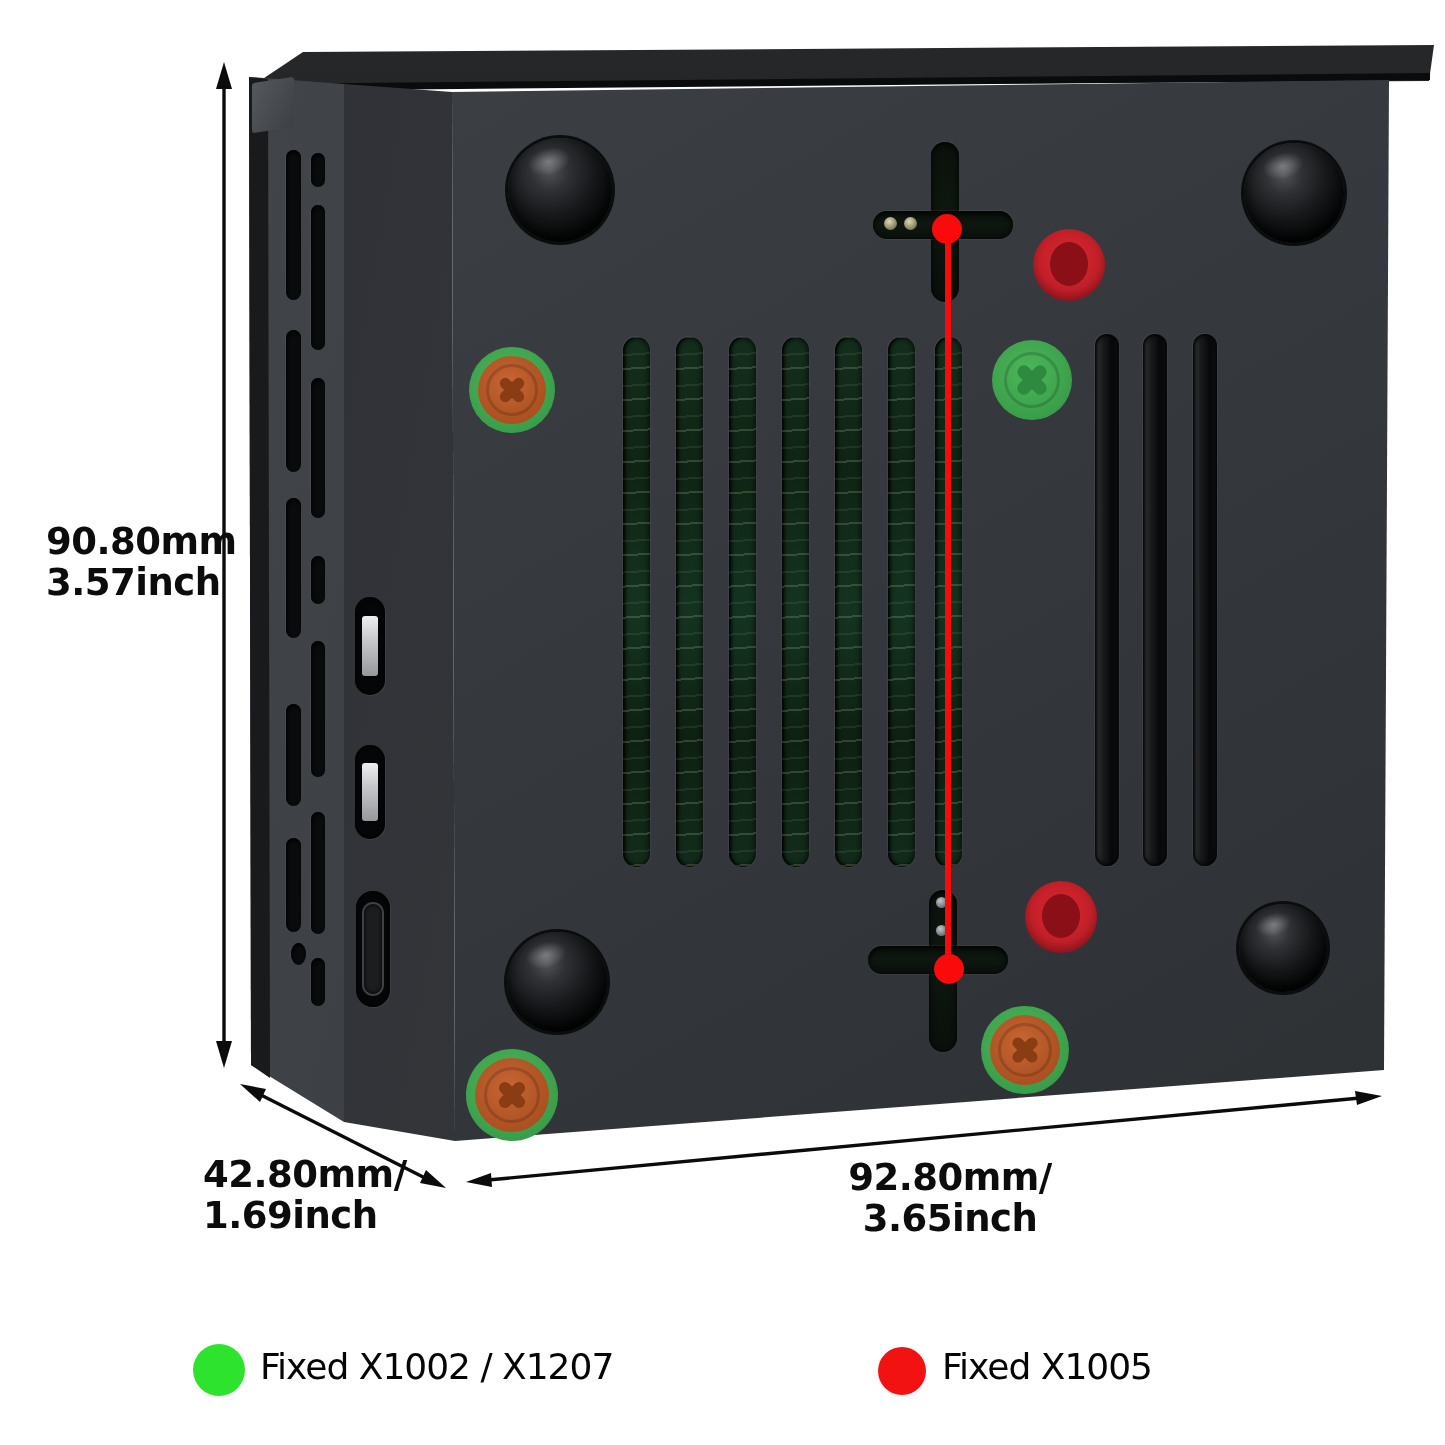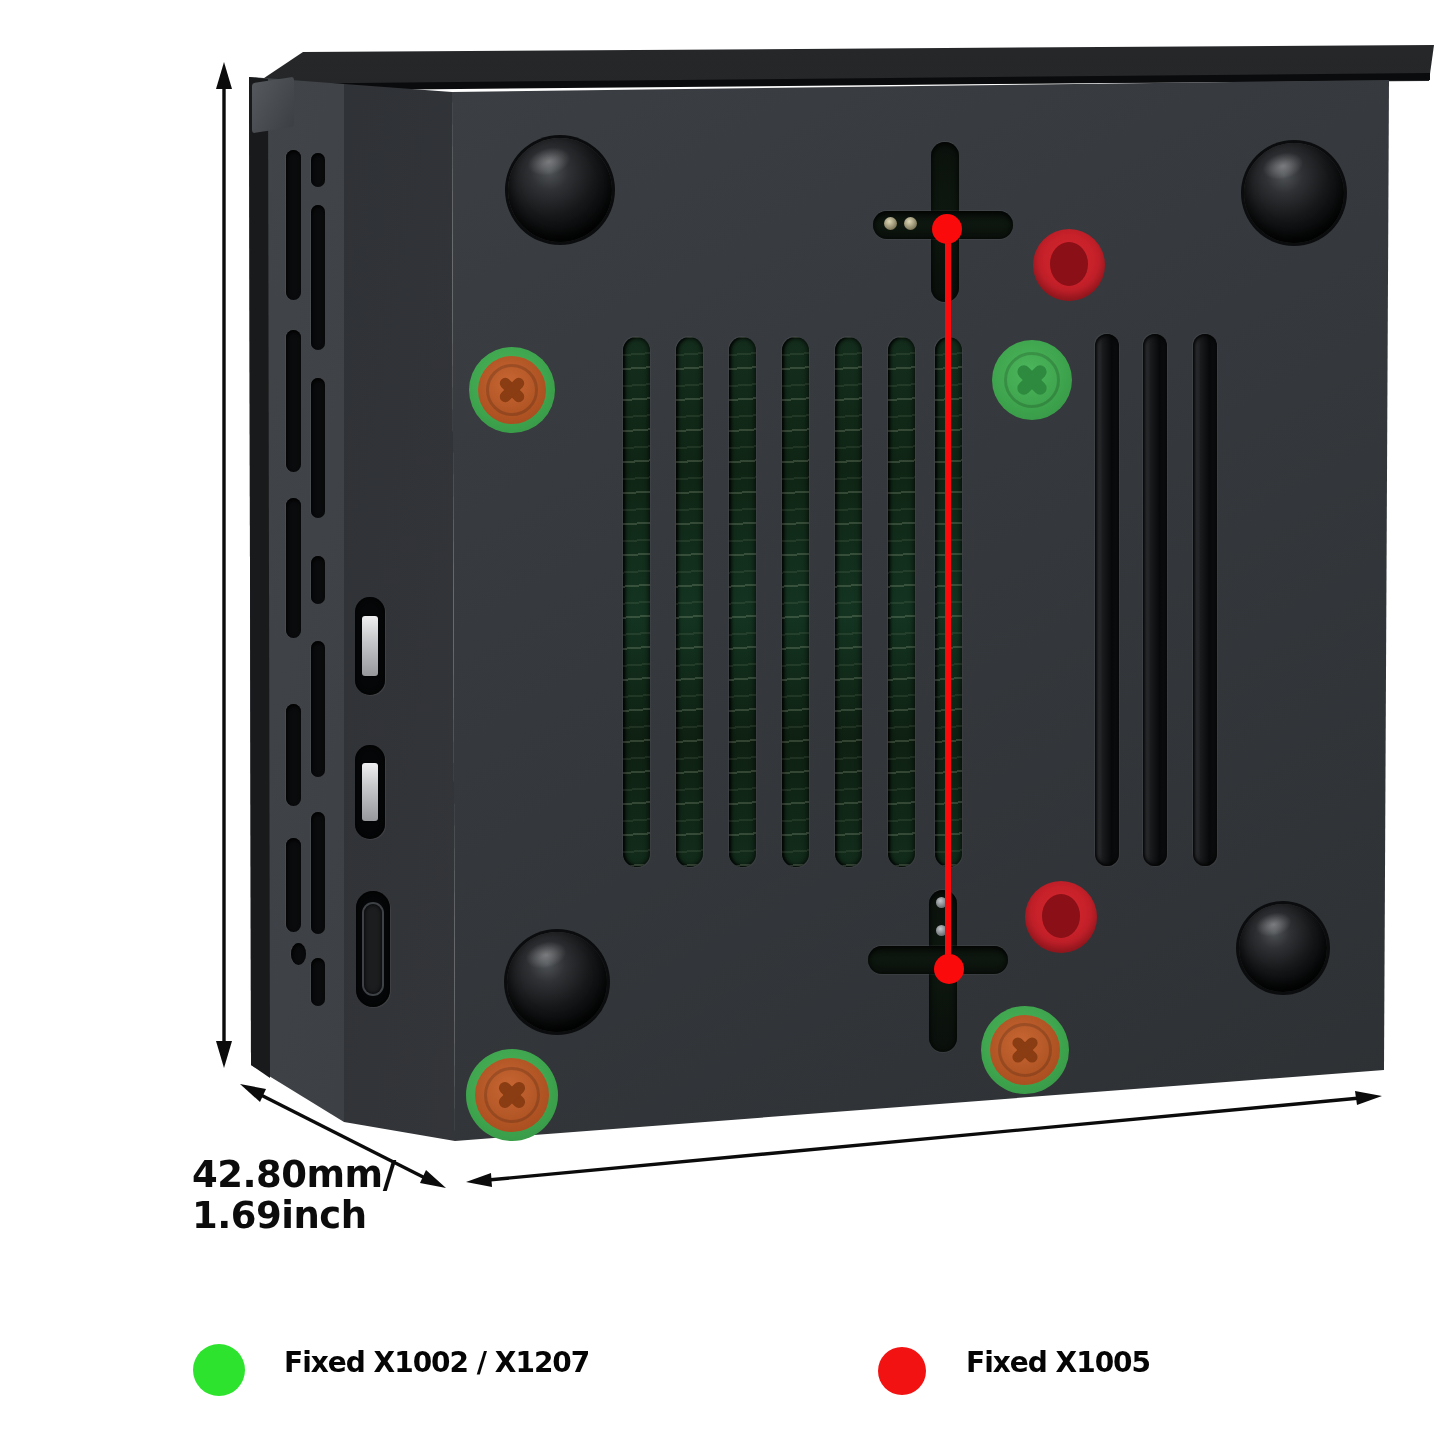--- a/index.html
+++ b/index.html
@@ -66,21 +66,21 @@
   .screwHead{position:absolute;border-radius:50%;}
   .ringline{position:absolute;border-radius:50%;border:3px solid rgba(0,0,0,.16);}
   .bar{position:absolute;left:50%;top:50%;border-radius:7px;}
   
   .dimText{position:absolute;color:#0c0c0c;font-weight:700;font-size:37px;line-height:1.1;
        letter-spacing:-0.5px;white-space:nowrap;}
   .badge{position:absolute;left:952px;top:541px;width:198px;height:122px;background:#cc1520;
        color:#ffffff;font-weight:700;font-size:38px;line-height:1.22;letter-spacing:-0.5px;
        padding:12px 0 0 21px;box-sizing:border-box;}
   .legendDot{position:absolute;border-radius:50%;}
-  .legendLabel{position:absolute;color:#050505;font-weight:700;font-size:28px;letter-spacing:-1px;white-space:nowrap;margin-left:24px;}
+  .legendLabel{position:absolute;color:#050505;font-weight:400;font-size:36px;letter-spacing:-1px;white-space:nowrap;}
   svg.arrows{position:absolute;left:0;top:0;}
 </style>
 </head>
 <body>
 
 <div class="scene">
 
   <div>
     <div class="face lid"></div>
     <div class="face seam"></div>
@@ -191,23 +191,31 @@
       <polygon points="240,1084 260,1102 266,1089"></polygon>
       <polygon points="446,1188 420,1183 426,1170"></polygon>
     </g>
     <g fill="#0b0b0b" stroke="none">
       <line x1="488" y1="1180" x2="1360" y2="1098" stroke="#0b0b0b" stroke-width="3.4"></line>
       <polygon points="466,1182 492,1187 491,1173"></polygon>
       <polygon points="1382,1096 1357,1105 1355,1091"></polygon>
     </g>
   </svg>
 
-  <div class="dimText" style="left:192px;top:1155px">
+  <div class="dimText" style="left:46px;top:522px">
+    <div>90.80mm</div>
+    <div>3.57inch</div>
+  </div>
+  <div class="dimText" style="left:203px;top:1155px">
     <div>42.80mm/</div>
     <div>1.69inch</div>
+  </div>
+  <div class="dimText" style="left:765px;top:1158px;width:370px;text-align:center">
+    <div>92.80mm/</div>
+    <div>3.65inch</div>
   </div>
 
   <div>
     <span class="legendDot" style="left:193px;top:1344px;width:52px;height:52px;background:#2de32d"></span>
     <span class="legendLabel" style="left:260px;top:1346px">Fixed X1002 / X1207</span>
     <span class="legendDot" style="left:878px;top:1347px;width:48px;height:48px;background:#f21212"></span>
     <span class="legendLabel" style="left:942px;top:1346px">Fixed X1005</span>
   </div>
 
 </div>

